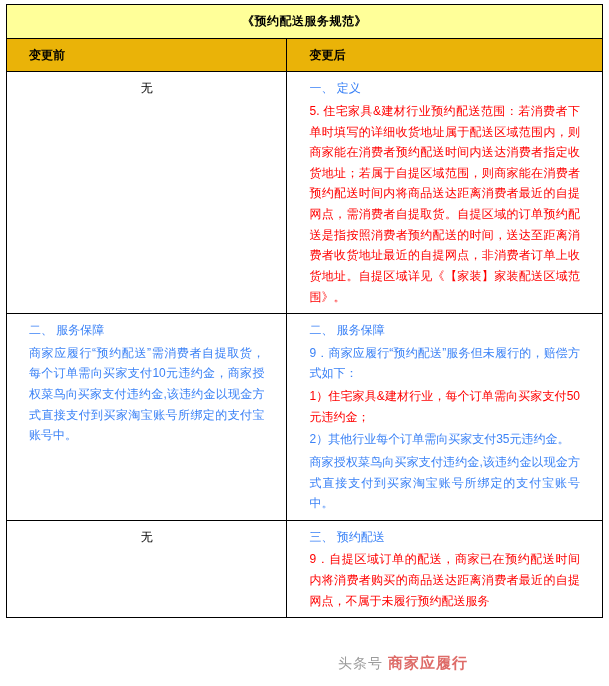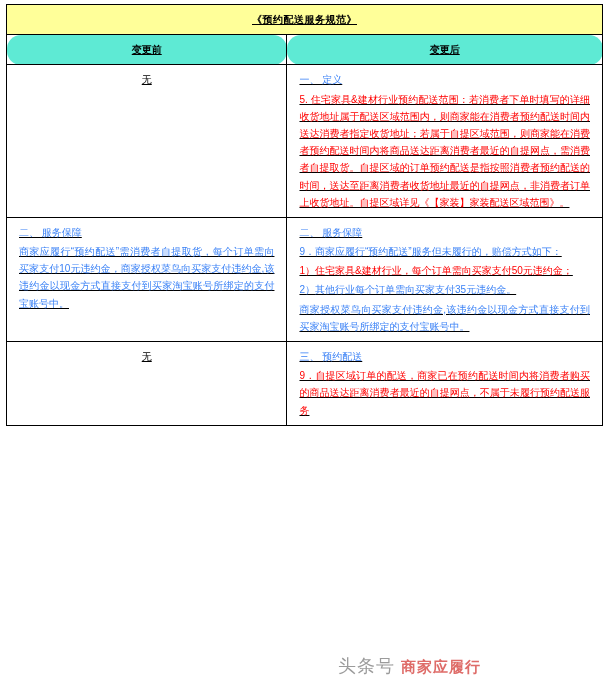--- a/index.html
+++ b/index.html
@@ -21,44 +21,42 @@
   }
   table.spec {
     width: 597px;
     border-collapse: collapse;
     table-layout: fixed;
     border: 1px solid #000;
   }
   table.spec td {
     border: 1px solid #000;
     vertical-align: top;
-    padding: 6px 12px;
-    font-size: 10px;
+    padding: 6px 22px;
+    font-size: 12px;
     line-height: 1.72;
     color: #000;
-    text-decoration: underline;
   }
   .title-cell {
     background: #ffff99;
     text-align: center;
     font-size: 14px;
     font-weight: bold;
     padding: 5px 4px;
     letter-spacing: 0.5px;
     line-height: 1.4;
     vertical-align: middle;
   }
   .hdr-cell {
-    background: #5eead4;
-    text-align: center;
+    background: #eab308;
+    text-align: left;
     font-size: 13px;
     font-weight: bold;
     padding: 5px 4px;
     vertical-align: middle;
-    border-radius: 14px;
   }
   .col-left { width: 280px; }
   .col-right { width: 315px; }
   .center-none {
     text-align: center;
     vertical-align: middle;
     font-size: 13px;
   }
   .red { color: #ff0000; }
   .black { color: #3b82f6; }
@@ -84,21 +82,21 @@
     font-weight: bold;
     color: #d9534f;
     opacity: 0.85;
     letter-spacing: 1px;
     white-space: nowrap;
     pointer-events: none;
   }
   .wm-prefix {
     color: #8a8a8a;
     font-weight: normal;
-    font-size: 18px;
+    font-size: 14px;
   }
 </style>
 </head>
 <body>
 
 <div class="doc">
   <table class="spec">
     <colgroup>
       <col class="col-left">
       <col class="col-right">

